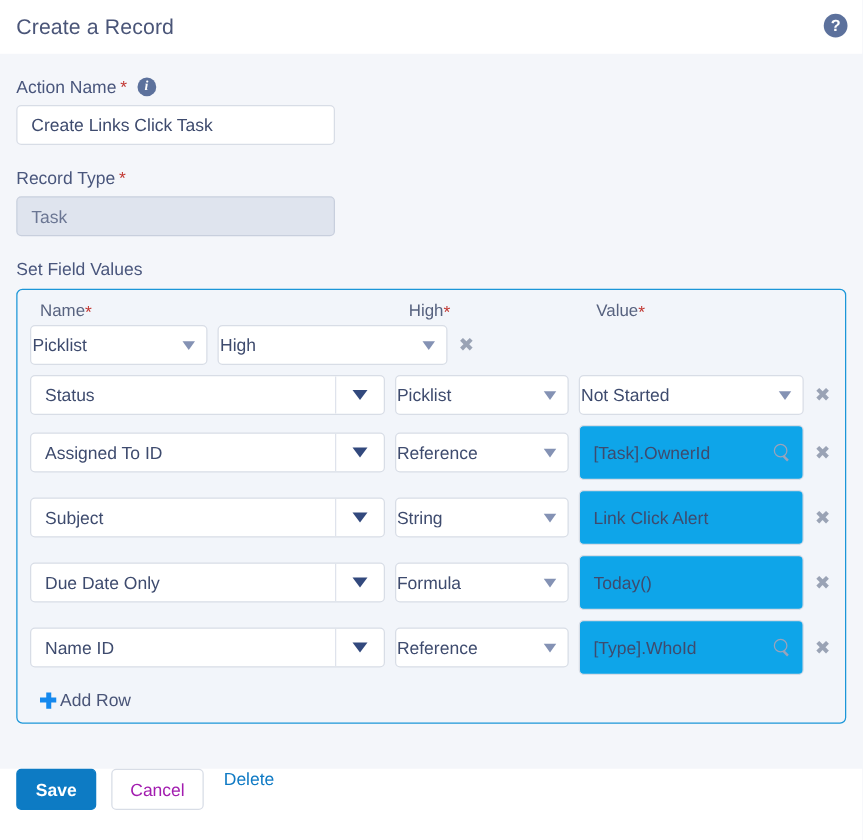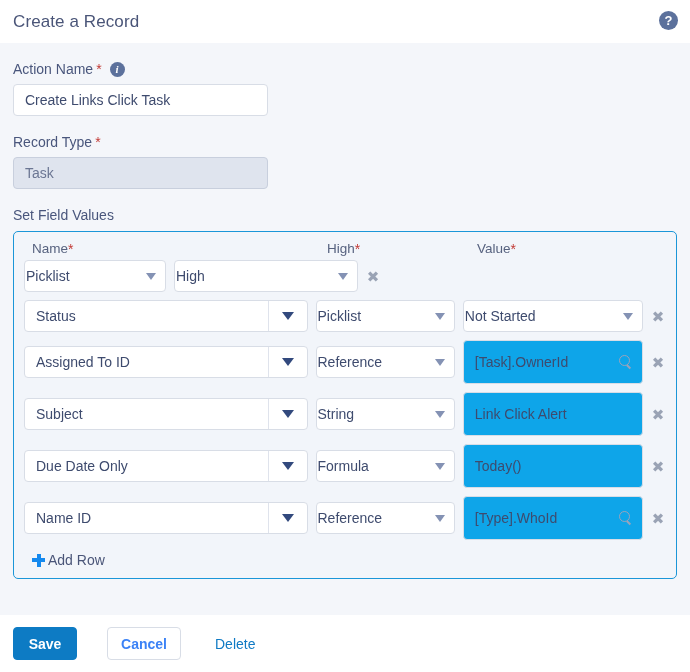--- a/index.html
+++ b/index.html
@@ -260,23 +260,23 @@
   .plus::after  { top: 0; left: 4.5px; height: 13px; width: 4px; }
   .add-row-label { font-size: 14px; color: #4a5578; }
 
   
   .footer {
     position: absolute;
     left: 0; right: 0; bottom: 0;
     height: 57px;
     background: #ffffff;
     display: flex;
-    align-items: center;
+    align-items: flex-start;
     padding-left: 13px;
-    gap: 30px;
+    gap: 12px;
   }
   .btn {
     height: 33px;
     border-radius: 4px;
     font-size: 14px;
     font-family: "Liberation Sans", sans-serif;
     cursor: pointer;
     display: flex;
     align-items: center;
     justify-content: center;
@@ -284,24 +284,23 @@
   }
   .btn-save {
     background: #0d7bc4;
     color: #fff;
     width: 64px;
     font-weight: bold;
     border-color: #0d7bc4;
   }
   .btn-cancel {
     background: #fff;
-    color: #3b82f6;
+    color: #a21caf;
     width: 74px;
     border-color: #d8dde6;
-    font-weight: bold;
   }
   .link-delete {
     color: #0f7ac4;
     font-size: 14px;
     cursor: pointer;
     margin-left: 4px;
   }
 </style>
 </head>
 <body>

